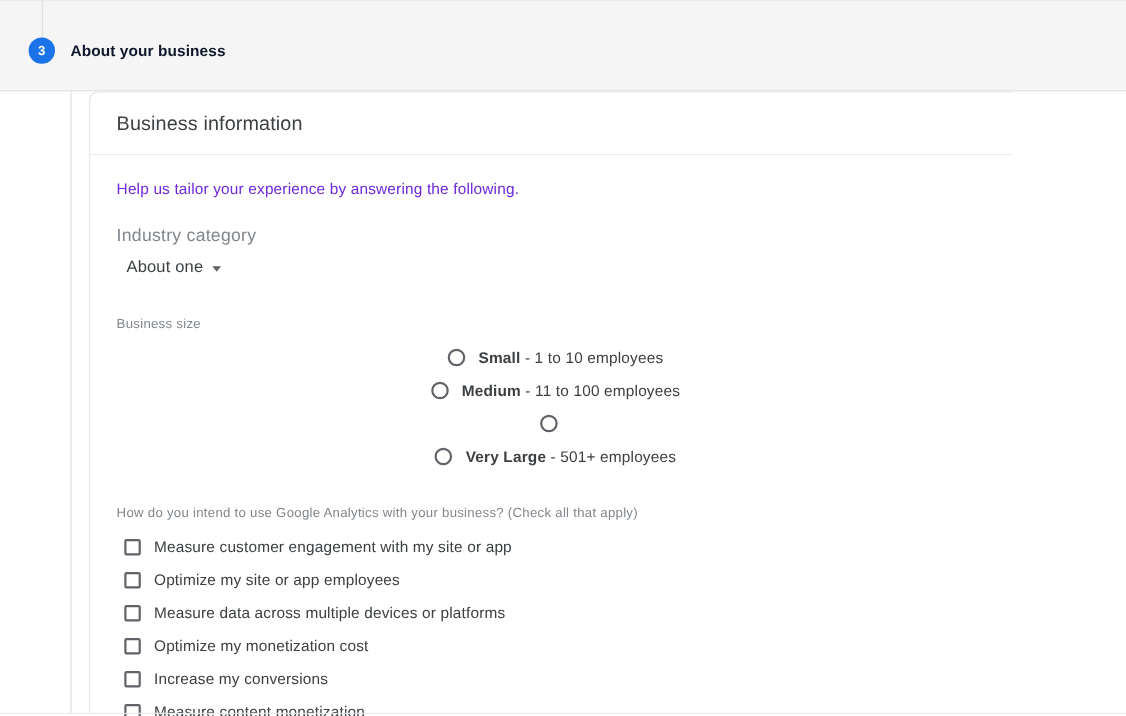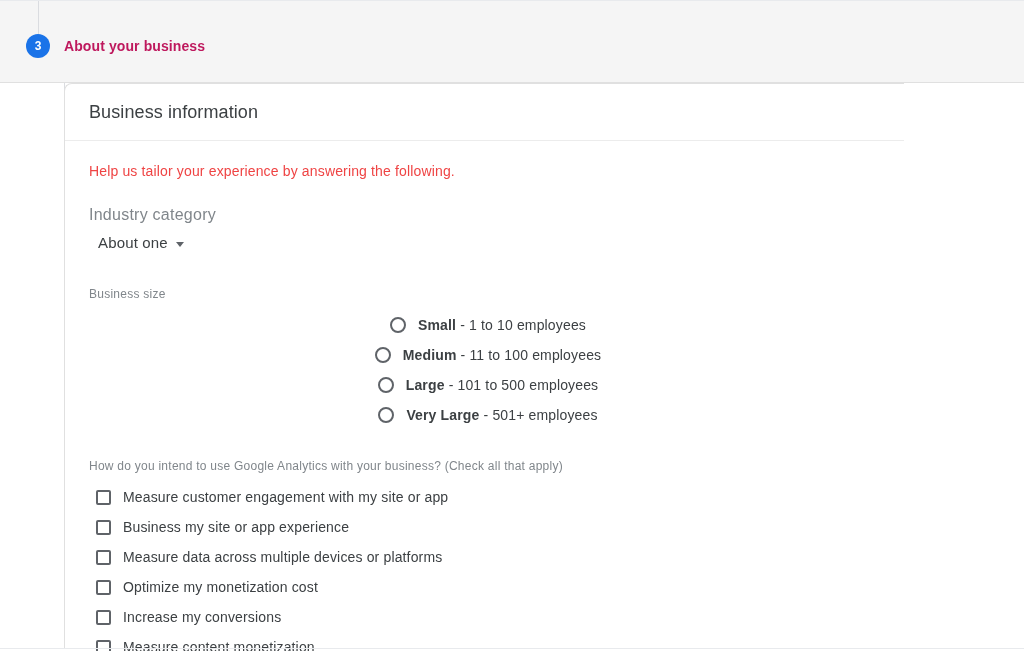--- a/index.html
+++ b/index.html
@@ -51,39 +51,39 @@
     line-height: 24px;
     text-align: center;
     letter-spacing: 0;
   }
   .step-title {
     position: absolute;
     left: 64px;
     top: 36px;
     font-size: 14px;
     font-weight: bold;
-    color: #be185d;
+    color: #0f172a;
     letter-spacing: 0.1px;
     line-height: 19px;
   }
 
   
   .rail-bottom {
     position: absolute;
     left: 64px;
     top: 83px;
     width: 1px;
     height: 566px;
     background: #dadce0;
   }
 
   
   .card {
     position: absolute;
-    left: 64px;
+    left: 81px;
     top: 83px;
     width: 840px;
     height: 566px;
     background: #ffffff;
     border: 1px solid #e0e0e0;
     border-right: none;
     border-bottom: none;
     border-top-left-radius: 8px;
     box-sizing: border-box;
   }
@@ -100,21 +100,21 @@
     font-weight: normal;
     color: #3c4043;
     letter-spacing: 0.1px;
   }
   .card-body {
     padding: 20px 24px 0 24px;
   }
 
   .intro {
     font-size: 14px;
-    color: #ef4444;
+    color: #6d28d9;
     line-height: 20px;
     letter-spacing: 0.15px;
     margin: 0 0 26px 0;
   }
 
   .field-label {
     font-size: 16px;
     color: #80868b;
     letter-spacing: 0.25px;
     line-height: 16px;
@@ -256,40 +256,39 @@
         <span class="opt-text"><b>Small</b><span> - 1 to 10 employees</span></span>
       </div>
 
       <div class="opt-row">
         <span class="radio"></span>
         <span class="opt-text"><b>Medium</b><span> - 11 to 100 employees</span></span>
       </div>
 
       <div class="opt-row">
         <span class="radio"></span>
-        <span class="opt-text"><b>Large</b><span> - 101 to 500 employees</span></span>
       </div>
 
       <div class="opt-row">
         <span class="radio"></span>
         <span class="opt-text"><b>Very Large</b><span> - 501+ employees</span></span>
       </div>
     </div>
 
     <div class="check-group">
       <div class="group-label">How do you intend to use Google Analytics with your business? (Check all that apply)</div>
 
       <div class="check-row">
         <span class="checkbox"></span>
         <span class="check-text">Measure customer engagement with my site or app</span>
       </div>
 
       <div class="check-row">
         <span class="checkbox"></span>
-        <span class="check-text">Business my site or app experience</span>
+        <span class="check-text">Optimize my site or app employees</span>
       </div>
 
       <div class="check-row">
         <span class="checkbox"></span>
         <span class="check-text">Measure data across multiple devices or platforms</span>
       </div>
 
       <div class="check-row">
         <span class="checkbox"></span>
         <span class="check-text">Optimize my monetization cost</span>

